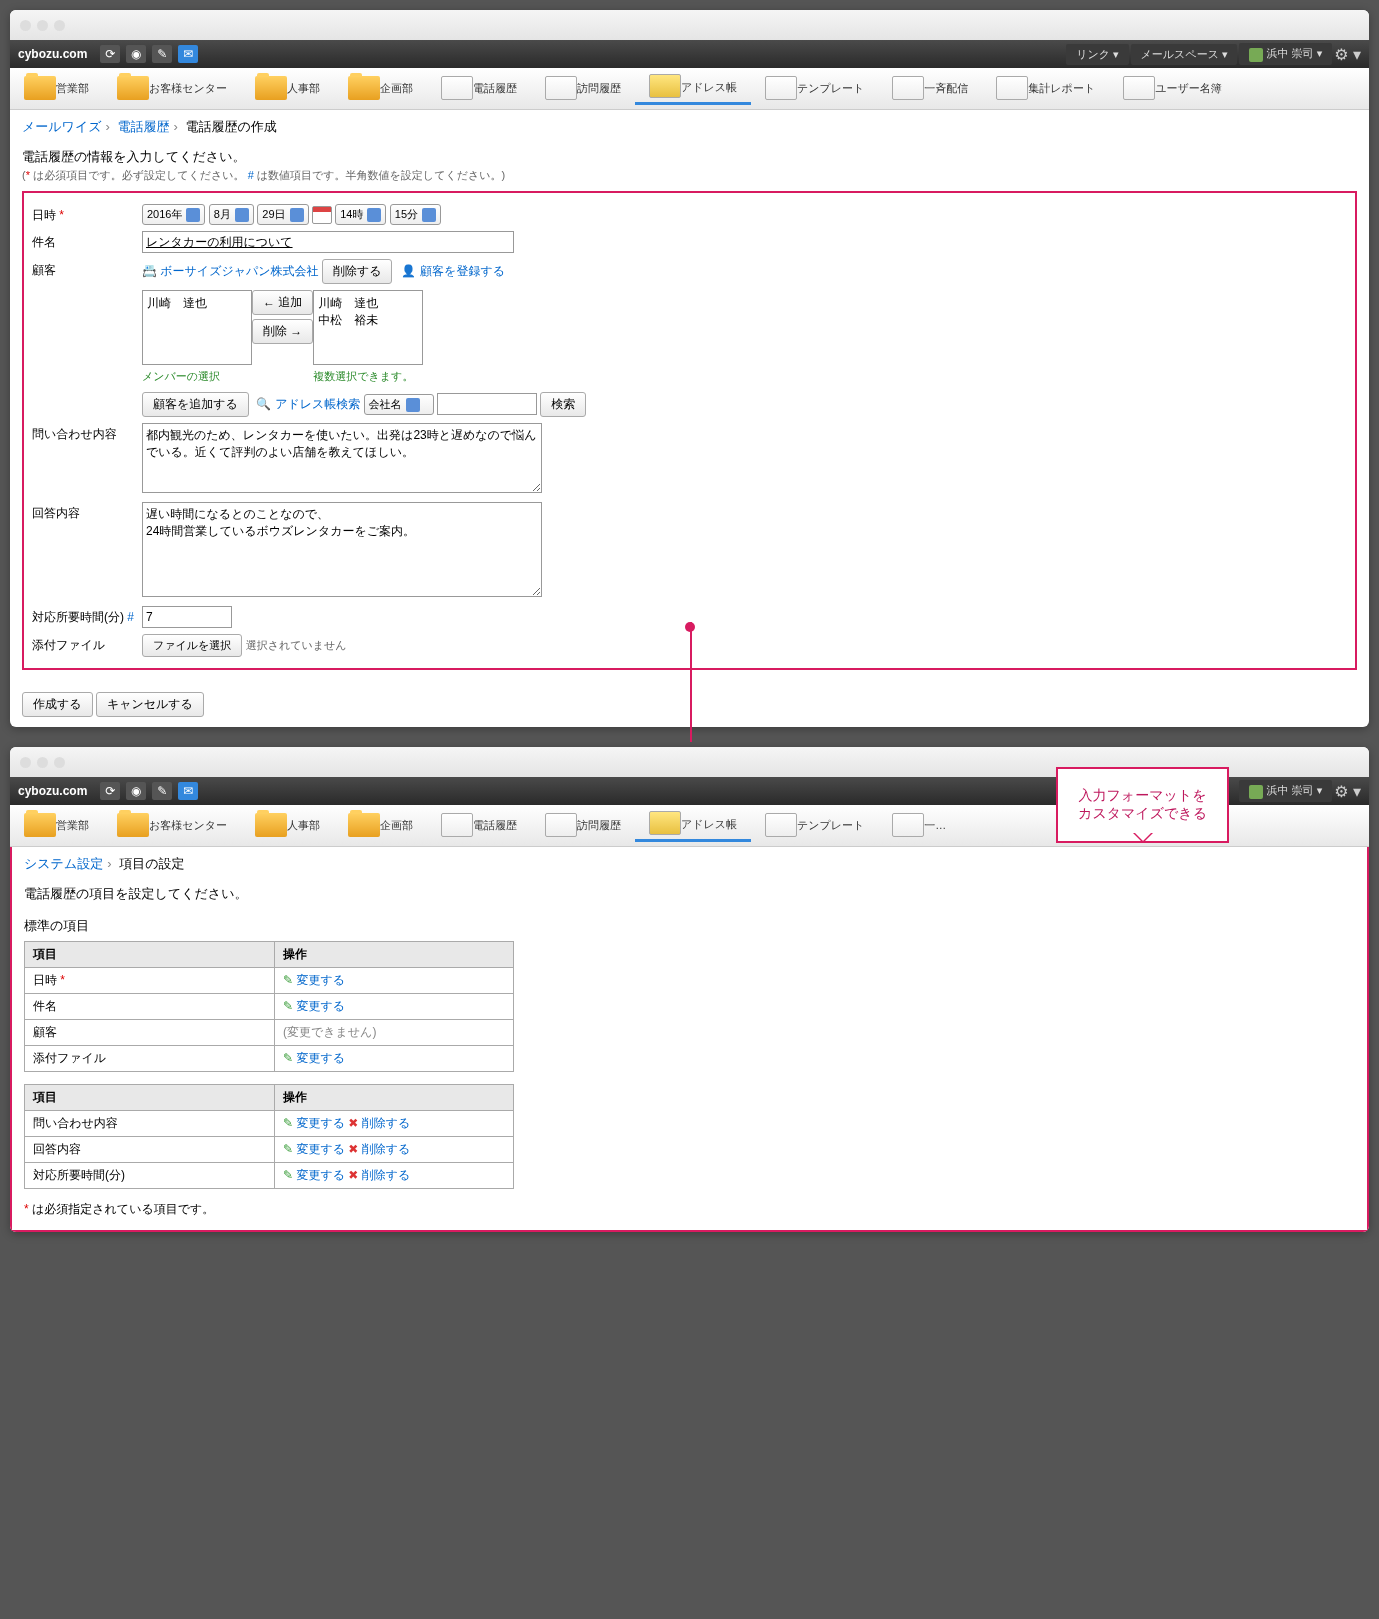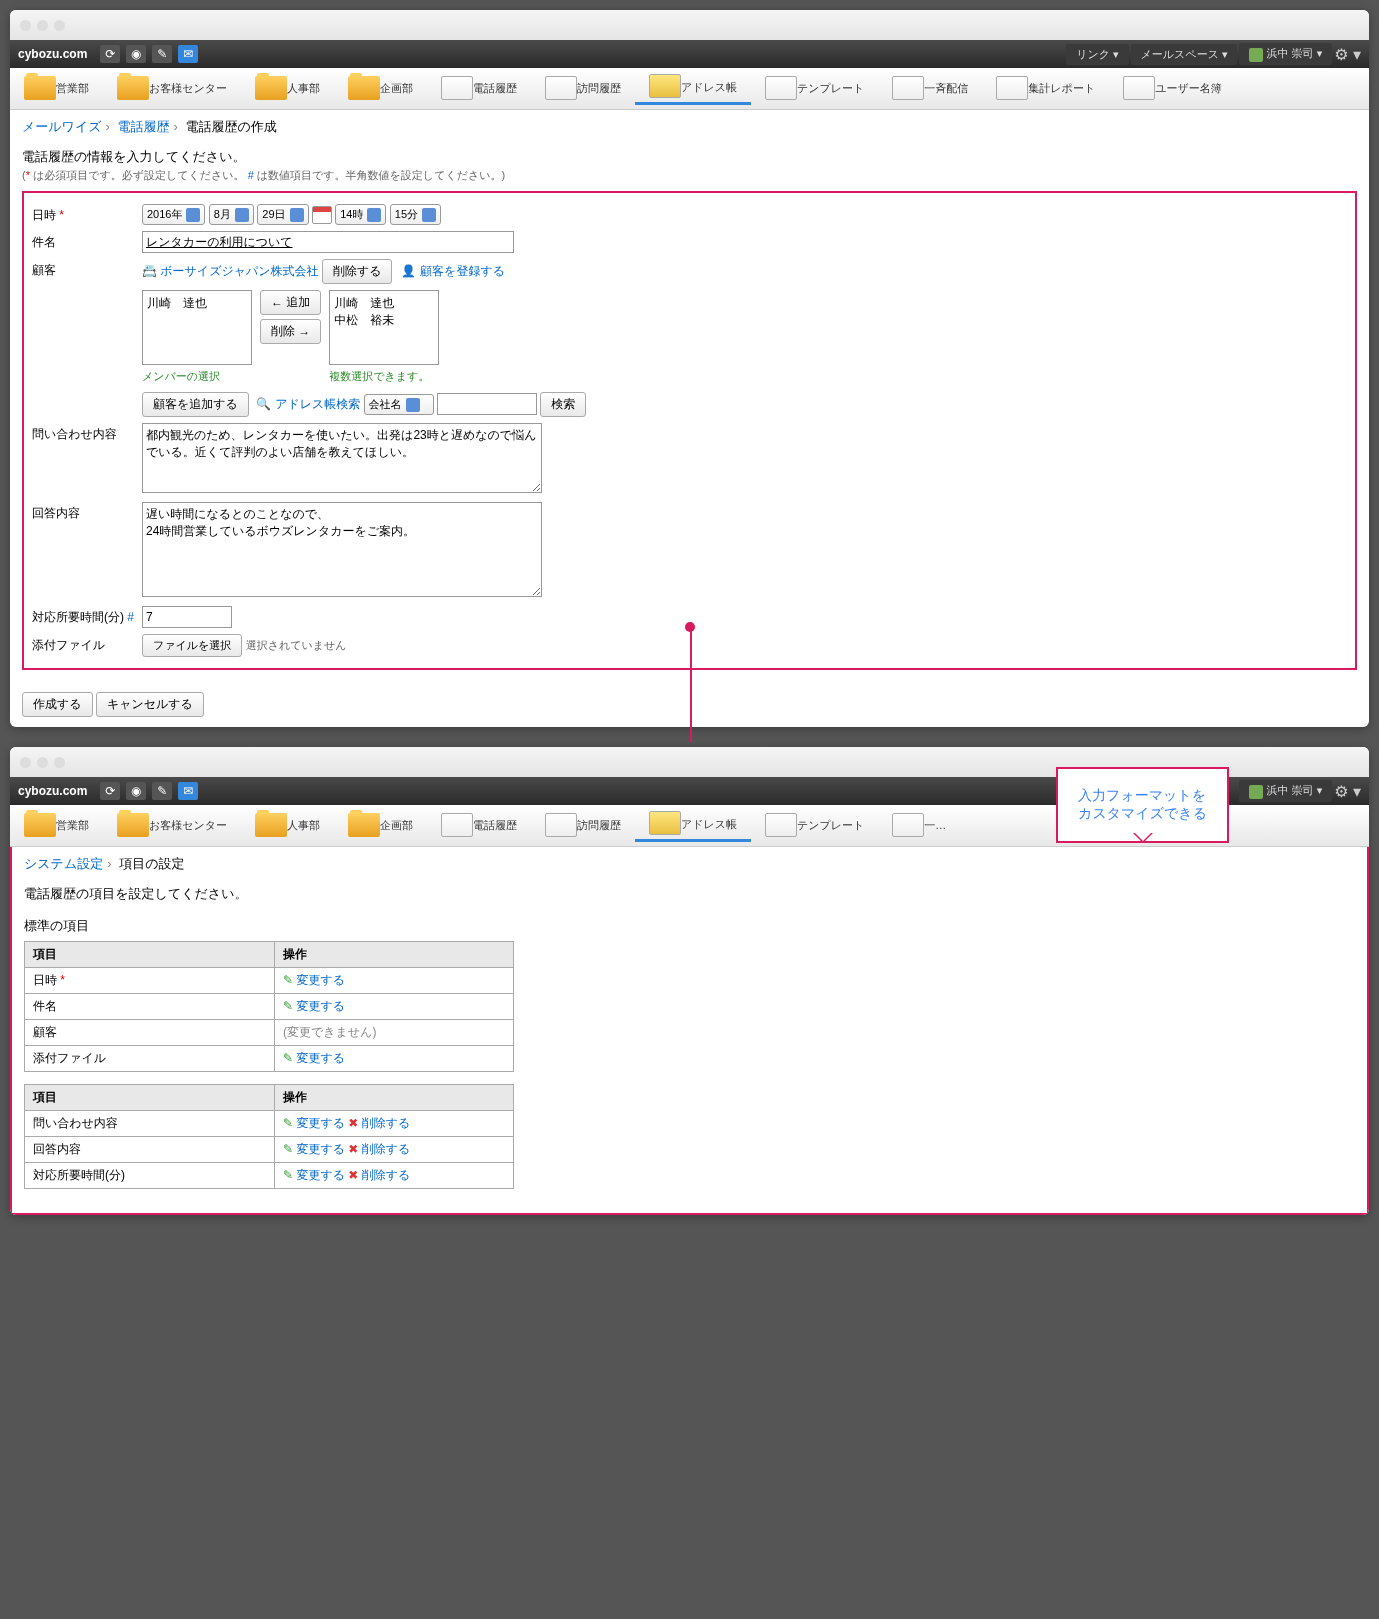--- a/index.html
+++ b/index.html
@@ -34,29 +34,29 @@
 .sel{border:1px solid #999;border-radius:3px;padding:2px 4px;font-size:11px;background:linear-gradient(#fff,#eee);display:inline-flex;align-items:center}
 .sel::after{content:"";width:14px;height:14px;background:#5a8fd8;border-radius:2px;margin-left:4px;display:inline-block;position:relative}
 .calicon{display:inline-block;width:20px;height:18px;background:#fff;border:1px solid #999;border-radius:2px;vertical-align:middle;position:relative}
 .calicon::before{content:"";position:absolute;top:0;left:0;right:0;height:5px;background:#d44}
 input[type=text],textarea,select{border:1px solid #999;padding:3px;font-size:12px;font-family:inherit}
 textarea{resize:both}
 .btn{background:linear-gradient(#fff,#e8e8e8);border:1px solid #aaa;border-radius:3px;padding:3px 10px;font-size:12px;cursor:pointer}
 .link{color:#0066cc;cursor:pointer}
 .listbox{border:1px solid #999;width:110px;height:75px;padding:4px;font-size:12px;overflow:auto;background:#fff}
 .greentext{color:#2a8a2a;font-size:11px}
-.custpanel{display:flex;gap:8px;align-items:flex-start}
+.custpanel{display:flex;align-items:flex-start}
 .btncol{display:flex;flex-direction:column;gap:4px}
 .actions{padding:10px 12px}
 table.settings{border-collapse:collapse;width:490px;margin-bottom:12px}
 table.settings th,table.settings td{border:1px solid #aaa;padding:4px 8px;text-align:left;font-size:12px}
 table.settings th{background:#e8e8e8;font-weight:bold}
 .pencil{color:#393}
 .xdel{color:#d33}
-.callout{position:absolute;background:#fff;border:2px solid #d81b60;padding:18px 20px;font-size:14px;color:#3b82f6;z-index:10}
+.callout{position:absolute;background:#fff;border:2px solid #d81b60;padding:18px 20px;font-size:14px;color:#be185d;text-align:center;z-index:10}
 .callout::after{content:"";position:absolute;bottom:-12px;left:50%;margin-left:-10px;border:10px solid transparent;border-top-color:#d81b60}
 .callout::before{content:"";position:absolute;bottom:-8px;left:50%;margin-left:-8px;border:8px solid transparent;border-top-color:#fff;z-index:1}
 .connector{position:absolute;width:2px;background:#d81b60;left:50%;z-index:5}
 .connector-dot{position:absolute;width:10px;height:10px;background:#d81b60;border-radius:50%;left:50%;margin-left:-5px;z-index:6}
 .wrap{position:relative}
 .gear{color:#ccc;font-size:16px}
 .usericon{width:14px;height:14px;background:#7a5;display:inline-block;border-radius:2px;vertical-align:middle}
 </style>
 </head>
 <body>
@@ -320,17 +320,18 @@
    <tr>
                 <td>回答内容</td>
                 <td><span class="pencil">✎</span> <span class="link">変更する</span> <span class="xdel">✖</span> <span class="link">削除する</span></td>
               </tr>
    <tr>
                 <td>対応所要時間(分)</td>
                 <td><span class="pencil">✎</span> <span class="link">変更する</span> <span class="xdel">✖</span> <span class="link">削除する</span></td>
               </tr>
   </tbody>
           </table>
+  <div style="font-size:12px"><span class="req">*</span><span> は必須指定されている項目です。</span></div>
  </div>
  </div>
 </div>
 
 </div>
 
 </body></html>

